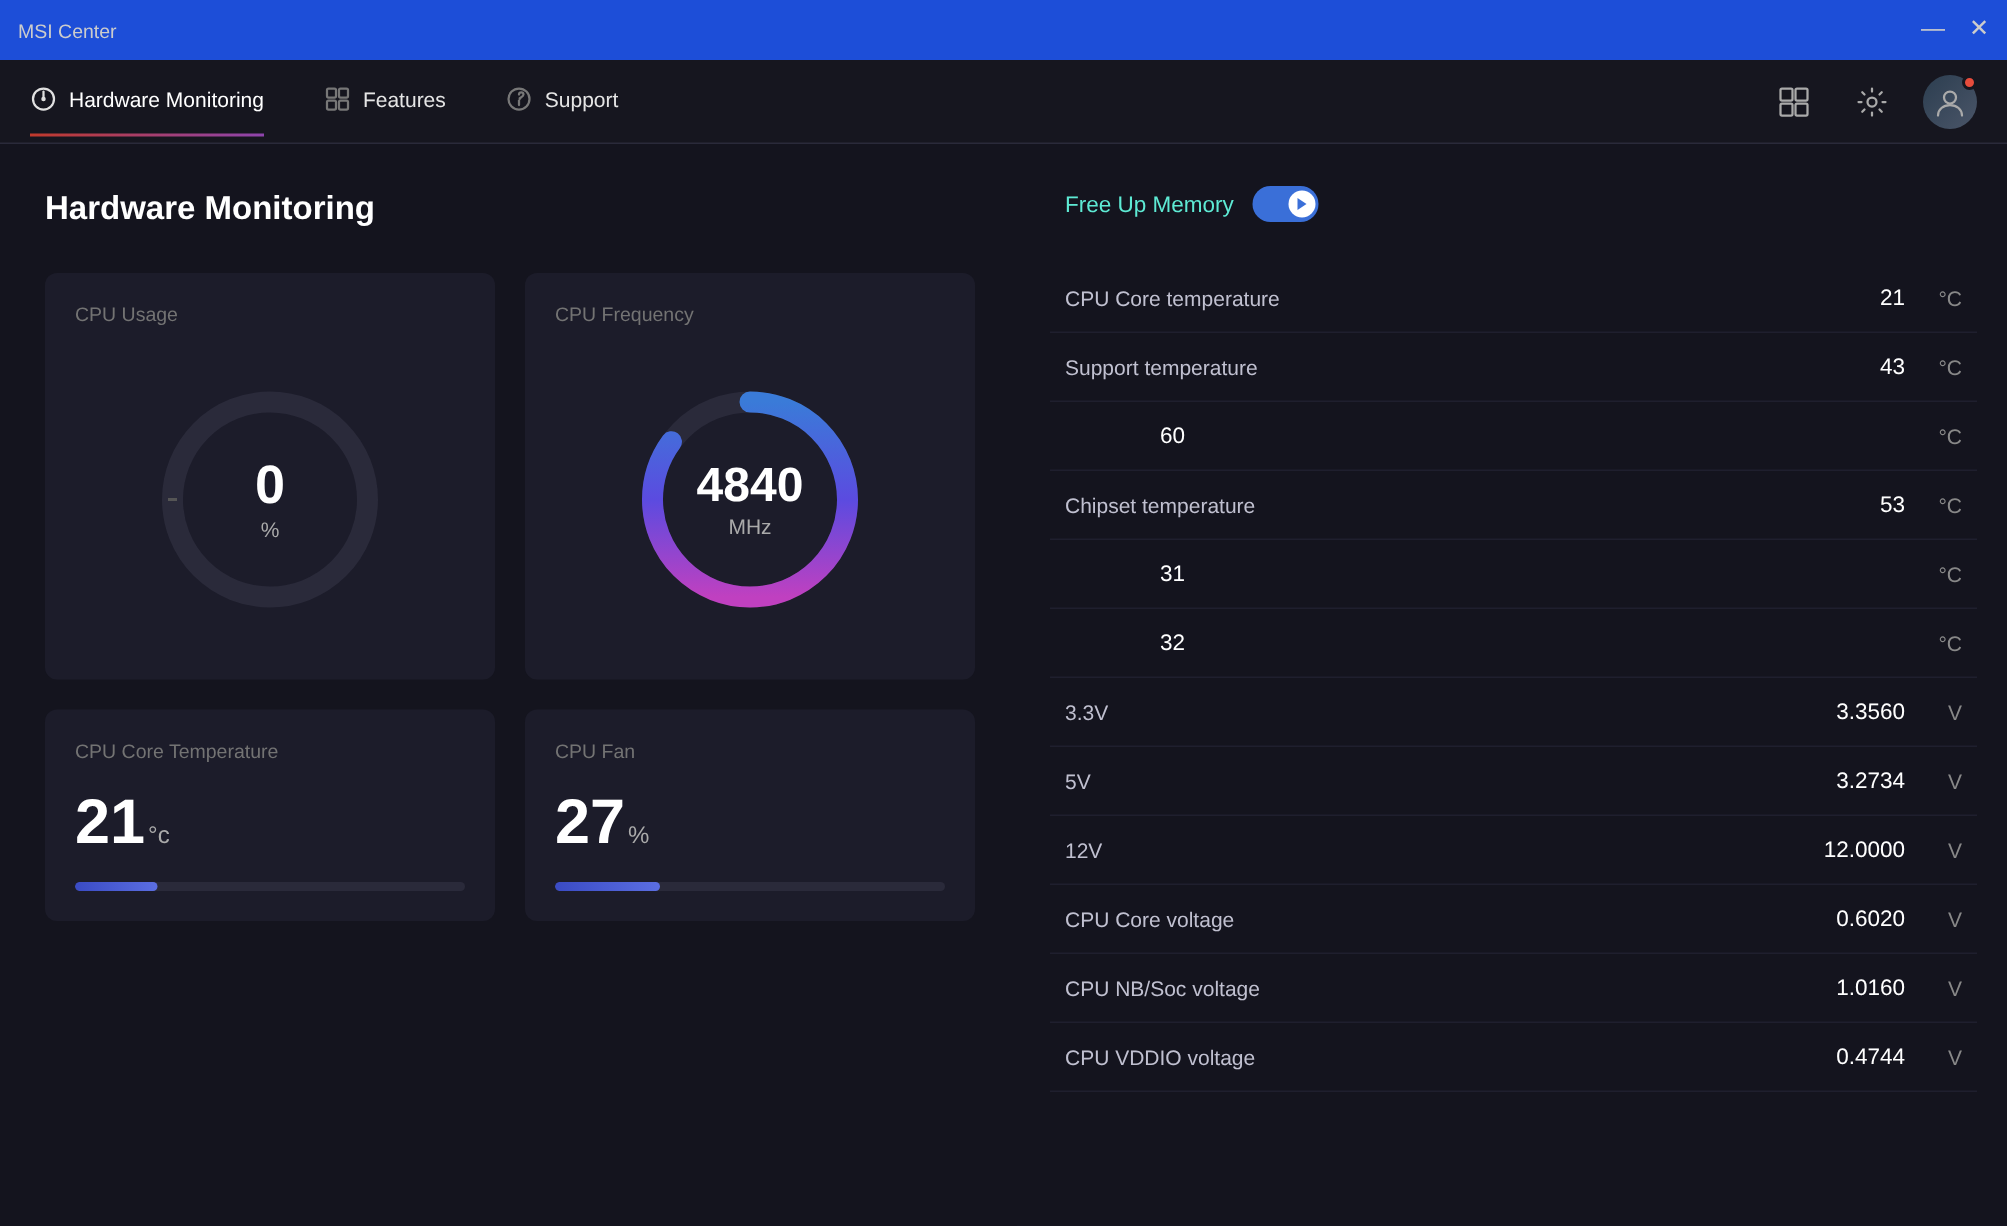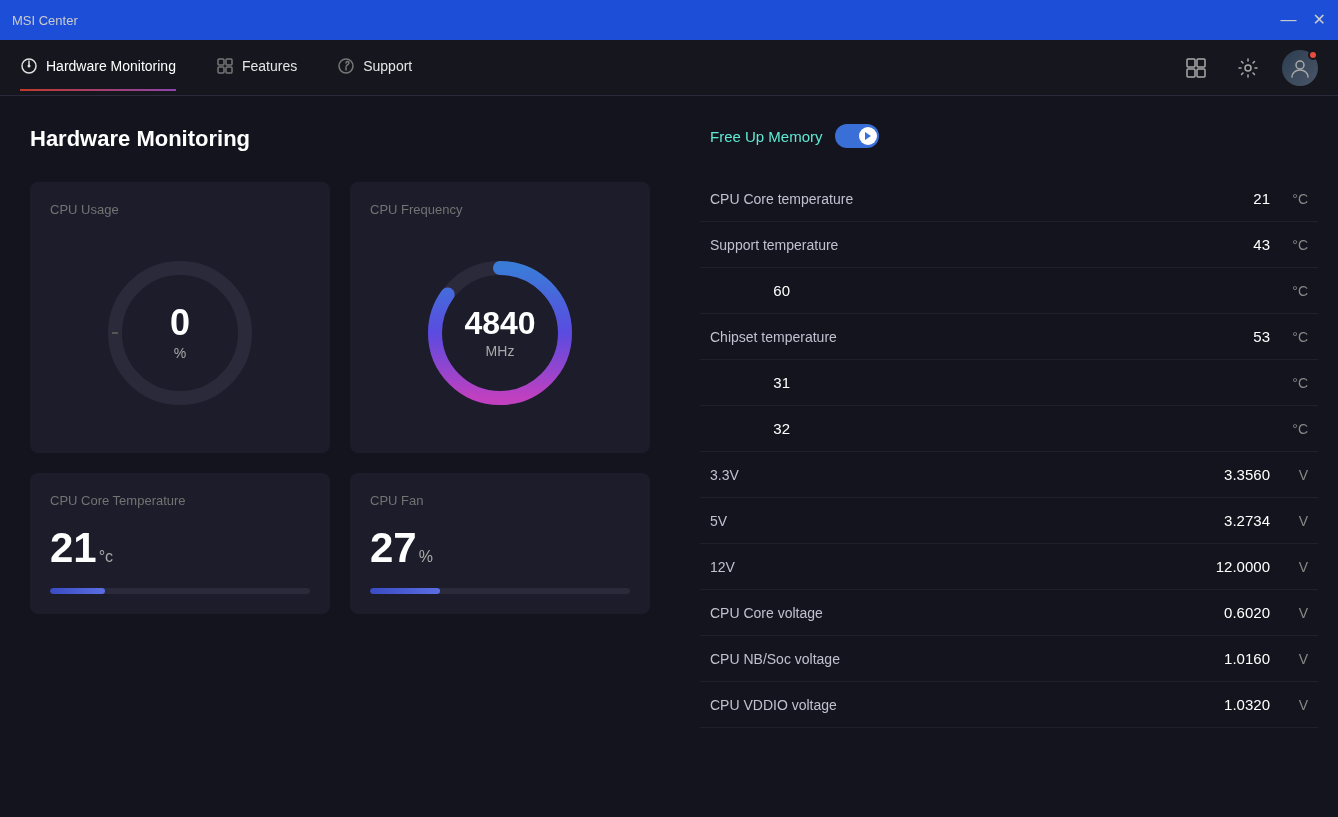--- a/index.html
+++ b/index.html
@@ -540,19 +540,19 @@
           <span class="sensor-value">0.6020</span>
           <span class="sensor-unit">V</span>
         </div>
         <div class="sensor-row">
           <span class="sensor-name">CPU NB/Soc voltage</span>
           <span class="sensor-value">1.0160</span>
           <span class="sensor-unit">V</span>
         </div>
         <div class="sensor-row">
           <span class="sensor-name">CPU VDDIO voltage</span>
-          <span class="sensor-value">1.0320</span>
+          <span class="sensor-value">0.4744</span>
           <span class="sensor-unit">V</span>
         </div>
       </div>
 
   </div>
 </div>
 
 </body></html>

